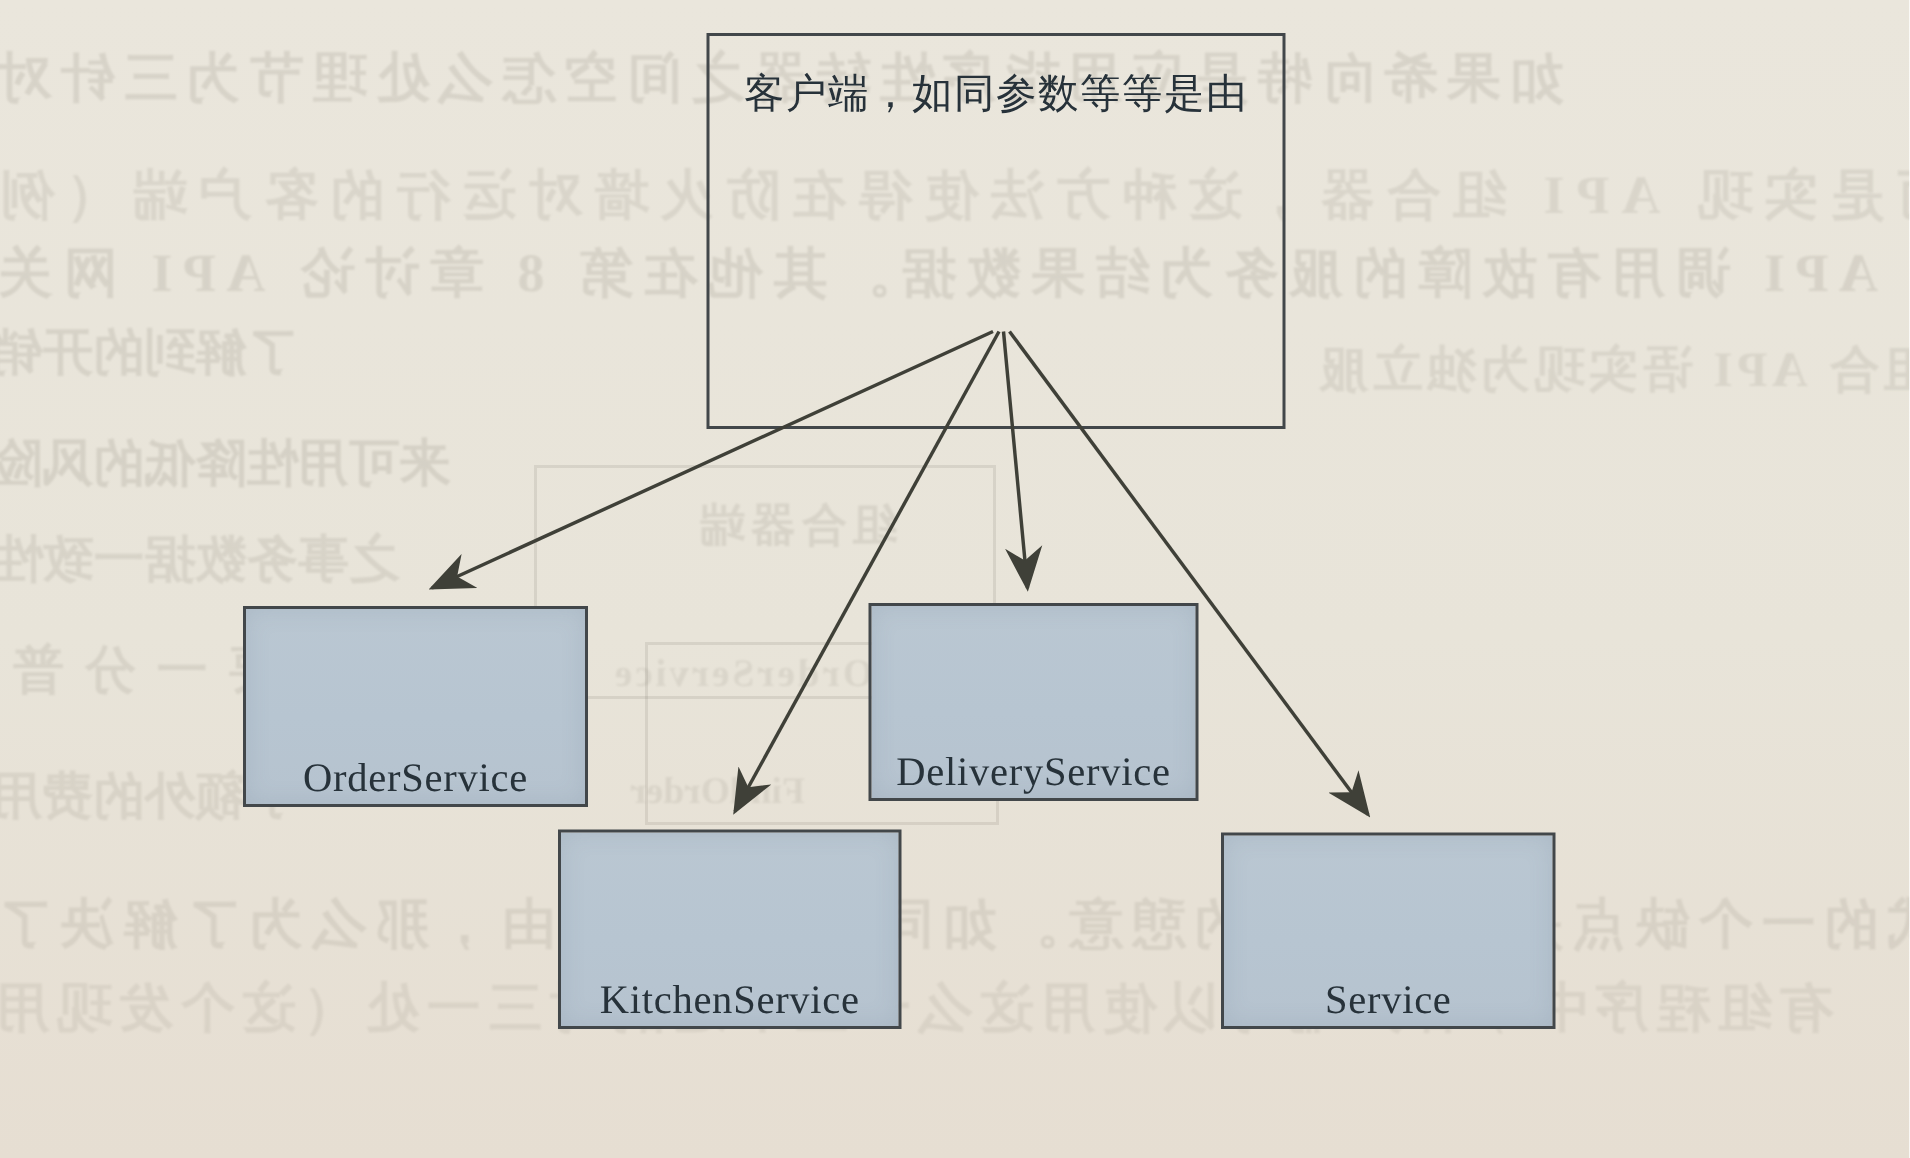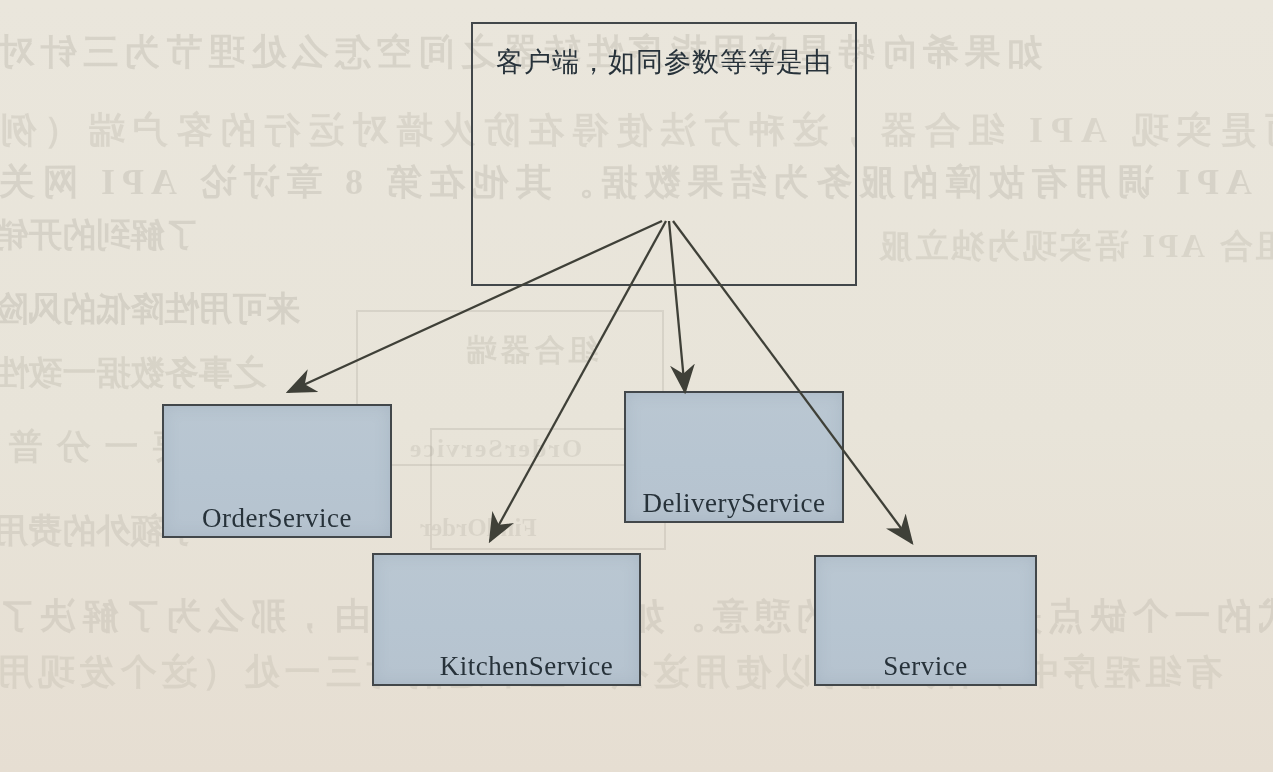--- a/index.html
+++ b/index.html
@@ -90,26 +90,26 @@
   <div class="client-box">
     <div class="client-label">客户端，如同参数等等是由</div>
   </div>
 
 
   <div class="svc-box" style="left:162px; top:404px; width:226px; height:130px;">
     <span class="svc-line">Order</span>
     <span class="svc-line">Service</span>
   </div>
 
-  <div class="svc-box" style="left:579px; top:391px; width:216px; height:128px;margin-left:45px;">
+  <div class="svc-box" style="left:579px; top:402px; width:216px; height:128px;">
     <span class="svc-line">Delivery</span>
     <span class="svc-line">Service</span>
   </div>
 
-  <div class="svc-box" style="left:372px; top:553px; width:225px; height:129px;padding-left:40px;">
+  <div class="svc-box" style="left:372px; top:553px; width:225px; height:129px;">
     <span class="svc-line">Kitchen</span>
     <span class="svc-line">Service</span>
   </div>
 
   <div class="svc-box" style="left:814px; top:555px; width:219px; height:127px;">
     <span class="svc-line">Service</span>
   </div>
 
   <svg class="arrows" width="1273" height="772" viewBox="0 0 1273 772">
     <defs>

